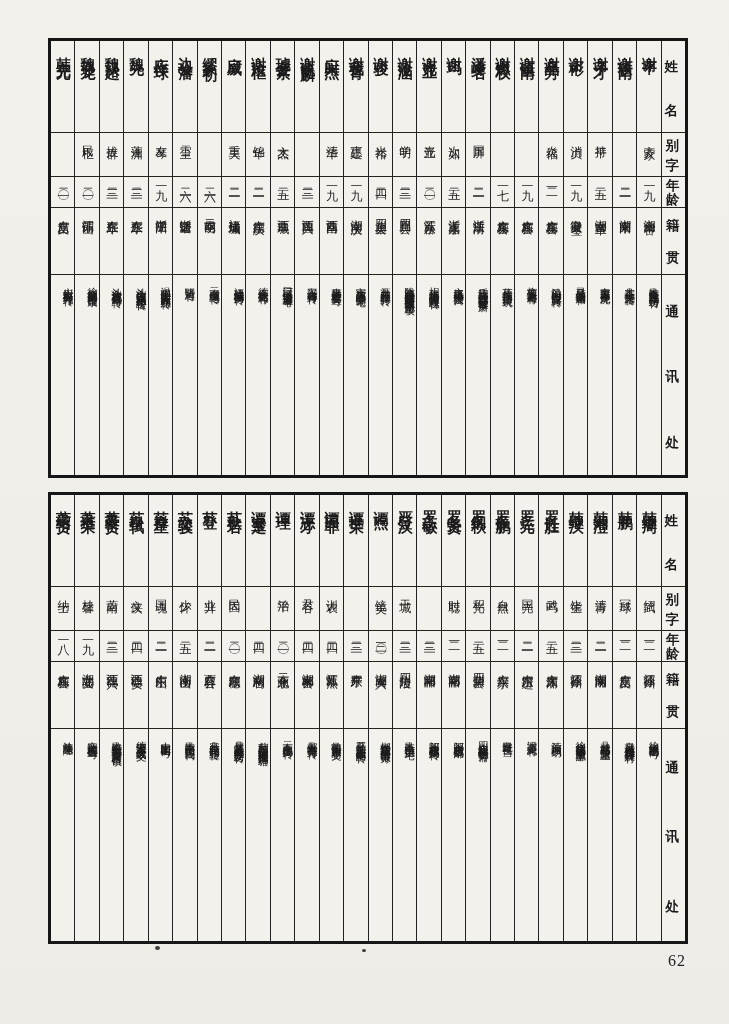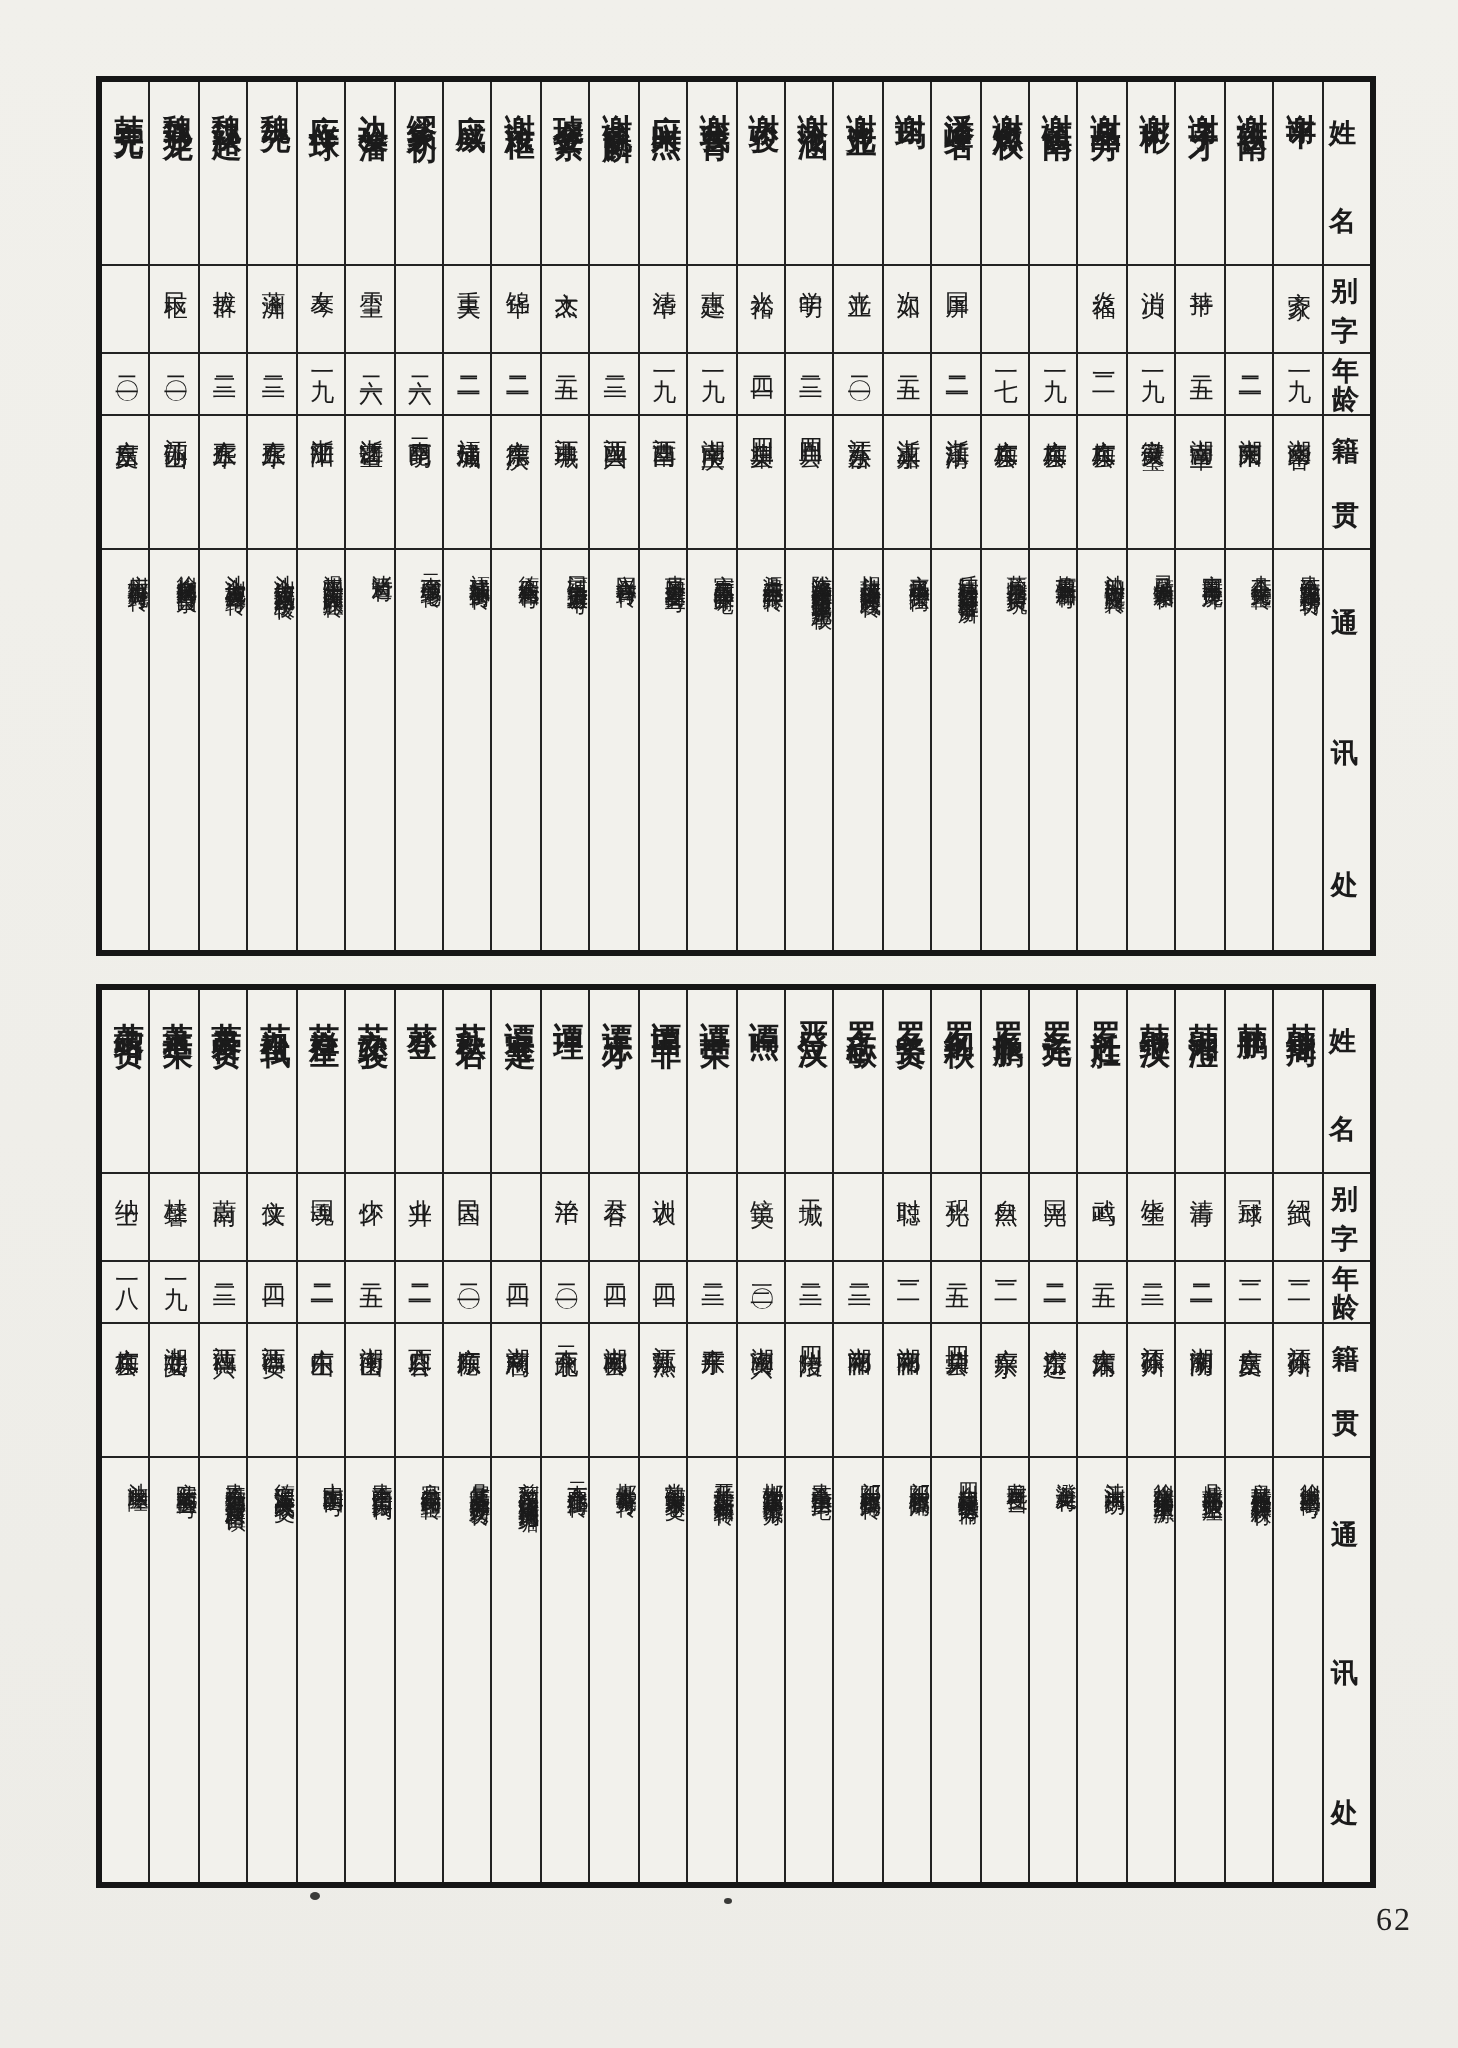--- a/index.html
+++ b/index.html
@@ -55,21 +55,21 @@
     flex-direction: column;
     justify-content: space-around;
     align-items: center;
     font-weight: bold;
   }
   .hchar { font-size: 13.5px; line-height: 1; }
 
   .page-number {
     position: absolute;
     top: 952px;
-    left: 688px;
+    left: 668px;
     font-size: 16px;
     letter-spacing: 1px;
     color: #222;
   }
   .speck { position: absolute; background: #3a3a38; border-radius: 50%; }
   .speck-1 { left: 155px; top: 946px; width: 5px; height: 4px; }
   .speck-2 { left: 362px; top: 949px; width: 4px; height: 3px; }
 </style>
 </head>
 <body>

